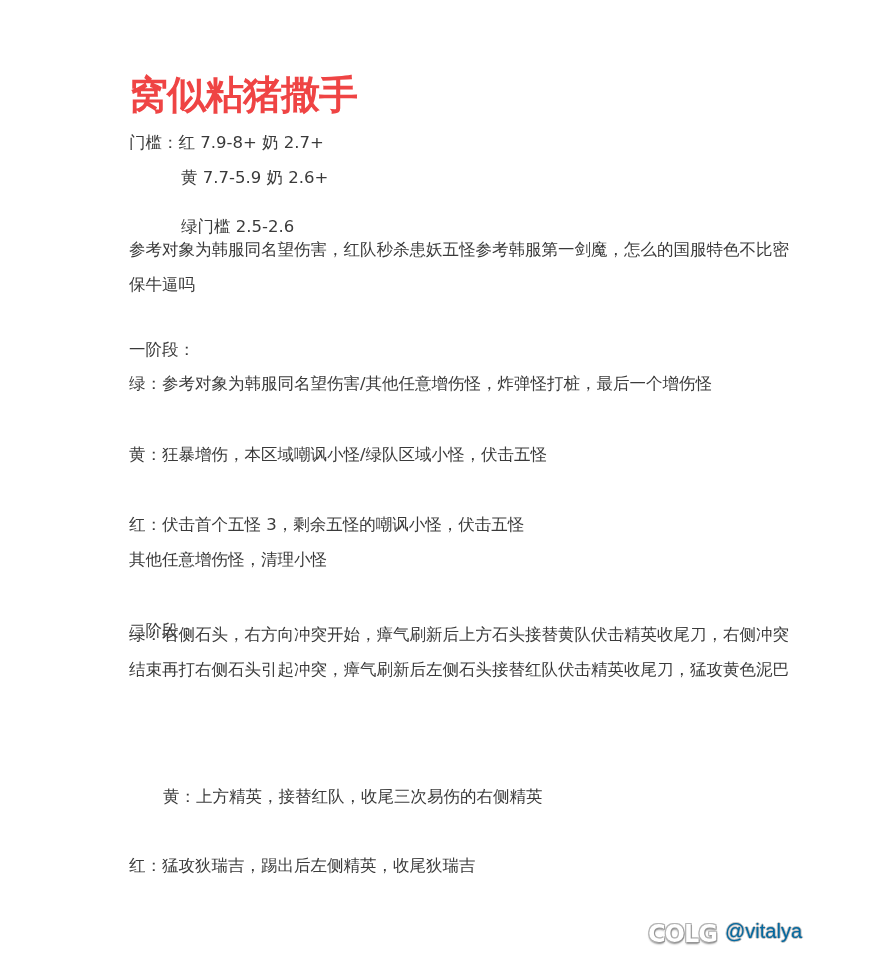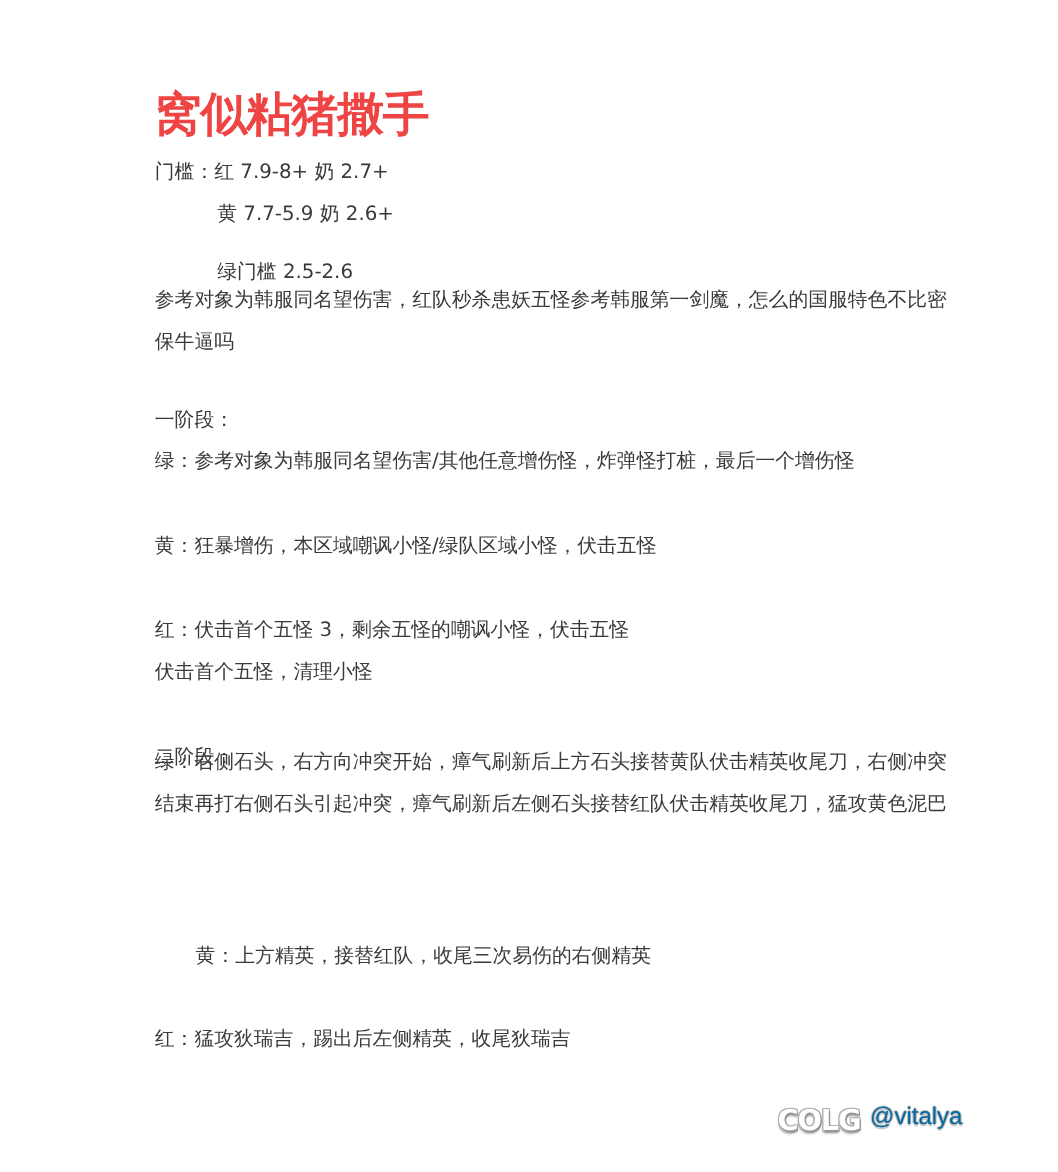--- a/index.html
+++ b/index.html
@@ -26,21 +26,21 @@
 <div class="line" style="top:131px;text-align:center;">门槛：红 7.9-8+  奶 2.7+</div>
 <div class="line indent" style="top:166px;">黄 7.7-5.9  奶  2.6+</div>
 <div class="line indent" style="top:215px;">绿门槛  2.5-2.6</div>
 
 <div class="line wrap" style="top:232px;">参考对象为韩服同名望伤害，红队秒杀患妖五怪参考韩服第一剑魔，怎么的国服特色不比密保牛逼吗</div>
 
 <div class="line" style="top:338px;">一阶段：</div>
 <div class="line" style="top:372px;">绿：参考对象为韩服同名望伤害/其他任意增伤怪，炸弹怪打桩，最后一个增伤怪</div>
 <div class="line" style="top:443px;">黄：狂暴增伤，本区域嘲讽小怪/绿队区域小怪，伏击五怪</div>
 <div class="line" style="top:513px;">红：伏击首个五怪 3，剩余五怪的嘲讽小怪，伏击五怪</div>
-<div class="line" style="top:548px;">伏击首个五怪，清理小怪</div>
+<div class="line" style="top:548px;">其他任意增伤怪，清理小怪</div>
 
 <div class="line" style="top:619px;">二阶段：</div>
 <div class="line wrap" style="top:617px;">绿：右侧石头，右方向冲突开始，瘴气刷新后上方石头接替黄队伏击精英收尾刀，右侧冲突结束再打右侧石头引起冲突，瘴气刷新后左侧石头接替红队伏击精英收尾刀，猛攻黄色泥巴</div>
 <div class="line" style="top:785px;margin-left:34px;">黄：上方精英，接替红队，收尾三次易伤的右侧精英</div>
 <div class="line" style="top:855px;font-family:Liberation Mono, monospace;">红：猛攻狄瑞吉，踢出后左侧精英，收尾狄瑞吉</div>
 
 <div class="watermark">
   <span class="wm-logo">COLG</span>
   <span class="wm-user">@vitalya</span>
 </div>

